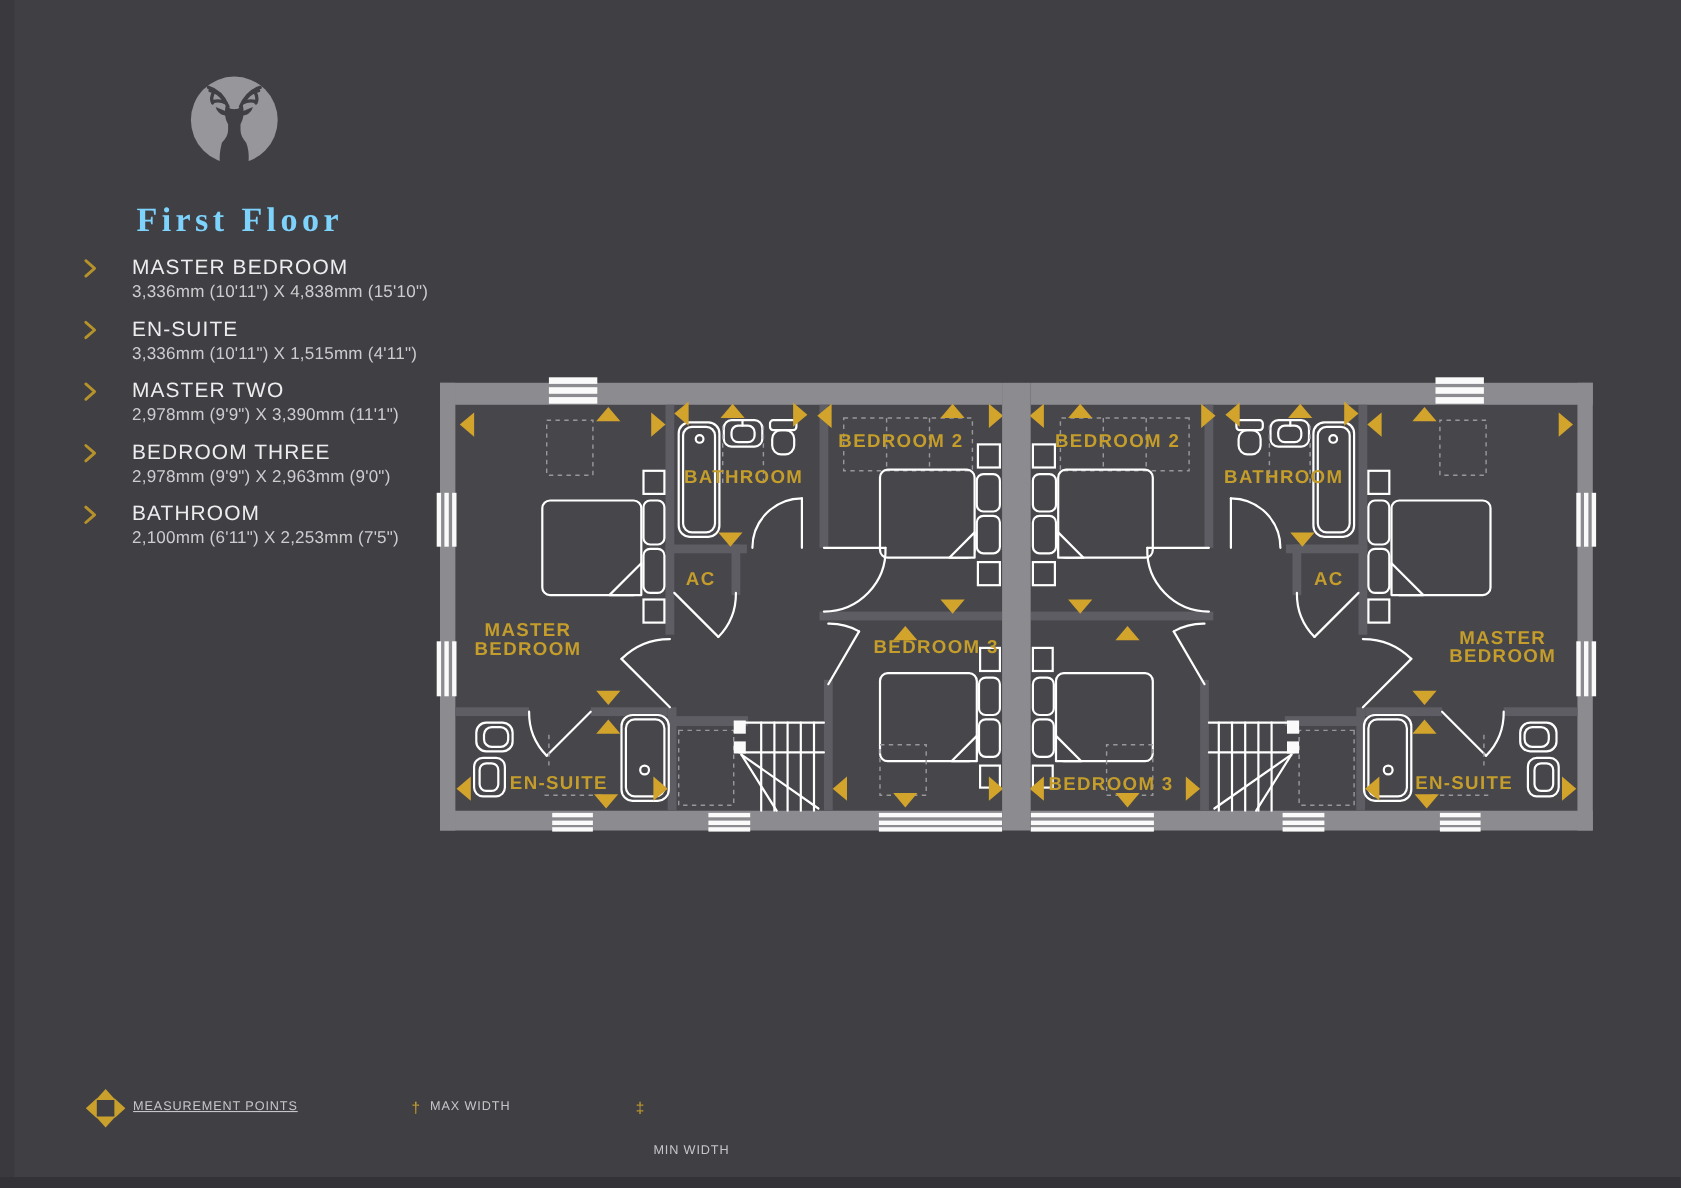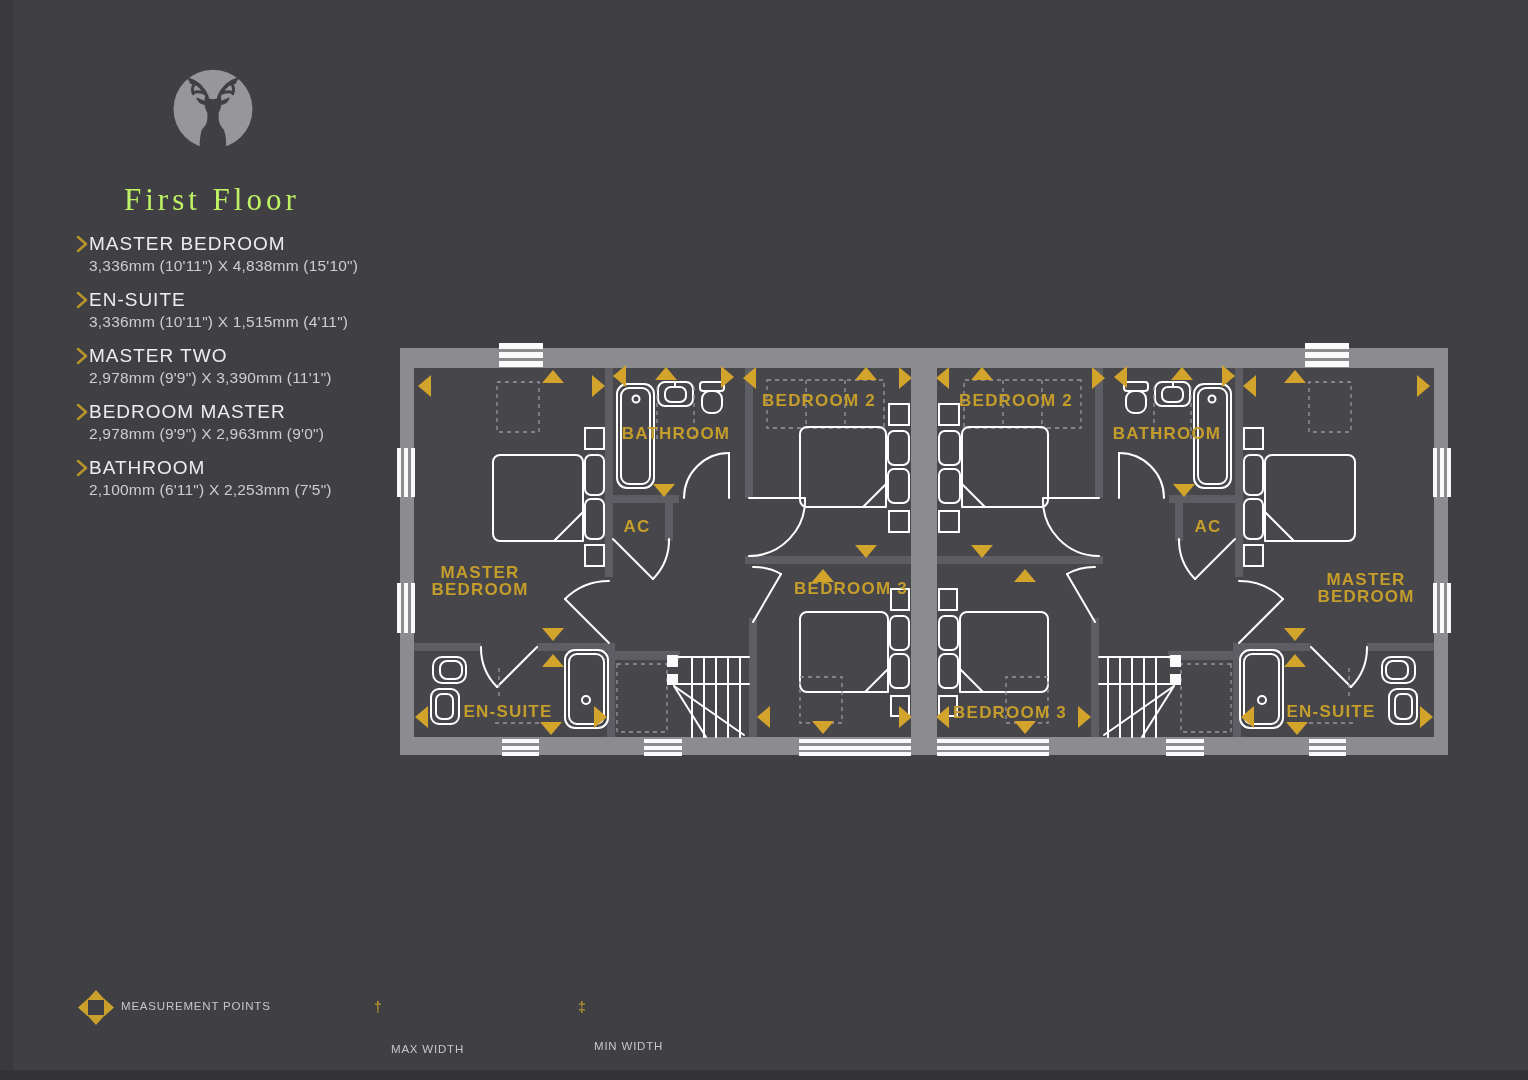--- a/index.html
+++ b/index.html
@@ -3,25 +3,25 @@
 <meta charset="utf-8">
 <style>
   html,body{margin:0;padding:0;background:#403F44;}
   .stage{position:relative;width:1528px;height:1080px;background:#403F44;overflow:hidden;
          font-family:"Liberation Sans", sans-serif;}
   .edge-left{position:absolute;left:0;top:0;width:13px;height:1080px;background:#3A393D;}
   .edge-bottom{position:absolute;left:0;bottom:0;width:1528px;height:10px;background:#333237;}
 
   .logo{position:absolute;left:166px;top:63px;}
   .title{position:absolute;left:124px;top:182px;margin:0;
-         font-family:"Liberation Serif", serif;font-weight:400;font-size:31px;
-         letter-spacing:4px;color:#bef264;}
+         font-family:"Liberation Serif", serif;font-weight:700;font-size:31px;
+         letter-spacing:4px;color:#7dd3fc;}
 
   .room-list{position:absolute;left:75px;top:233px;width:330px;}
-  .room-item{display:flex;gap:0;margin-bottom:13px;}
+  .room-item{display:flex;gap:31px;margin-bottom:13px;}
   .chev{flex:0 0 14px;padding-top:1px;}
   .room-name{font-size:19px;color:#EDEDEE;letter-spacing:1px;line-height:21px;}
   .room-dim{font-size:15.5px;color:#CDCDCF;letter-spacing:0.2px;line-height:21px;margin-top:1px;}
 
   .plan-svg{position:absolute;left:0;top:0;}
   .w{fill:#8C8B8F;}
   .p{fill:#5E5D63;}
   .fl{fill:#47464B;}
   .win{fill:#FAFAFA;}
   .f{fill:none;stroke:#FFFFFF;stroke-width:2;stroke-linecap:round;}
@@ -89,21 +89,21 @@
       <div>
           <div class="room-name">MASTER TWO</div>
            <div class="room-dim">2,978mm (9'9") X 3,390mm (11'1")</div>
         </div>
     </div>
     <div class="room-item">
       <svg class="chev" width="14" height="20">
           <path d="M3,3 L11,10 L3,17" fill="none" stroke="#B5922A" stroke-width="2.6" stroke-linecap="round" stroke-linejoin="round"></path>
         </svg>
       <div>
-          <div class="room-name">BEDROOM MASTER</div>
+          <div class="room-name">BEDROOM THREE</div>
            <div class="room-dim">2,978mm (9'9") X 2,963mm (9'0")</div>
         </div>
     </div>
     <div class="room-item">
       <svg class="chev" width="14" height="20">
           <path d="M3,3 L11,10 L3,17" fill="none" stroke="#B5922A" stroke-width="2.6" stroke-linecap="round" stroke-linejoin="round"></path>
         </svg>
       <div>
           <div class="room-name">BATHROOM</div>
            <div class="room-dim">2,100mm (6'11") X 2,253mm (7'5")</div>
@@ -277,20 +277,20 @@
       <text class="room-label" x="1331" y="717">EN-SUITE</text>
     </g>
   </svg>
 
   <svg class="legend-icon" width="38" height="40" viewBox="0 0 38 40">
     <polygon fill="#C9A02C" points="18,2 9,12 27,12"></polygon>
     <polygon fill="#C9A02C" points="18,37 9,27 27,27"></polygon>
     <polygon fill="#C9A02C" points="0,19.5 10,10.5 10,28.5"></polygon>
     <polygon fill="#C9A02C" points="36,19.5 26,10.5 26,28.5"></polygon>
   </svg>
-  <span class="legend-item" style="left:121px;top:1000px;">MEASUREMENT POINTS</span>
+  <span class="legend-item" style="left:121px;top:1000px;text-decoration:underline;">MEASUREMENT POINTS</span>
   <span class="legend-sym" style="left:374px;top:999px;">†</span>
-  <span class="legend-item" style="left:391px;top:1043px;">MAX WIDTH</span>
+  <span class="legend-item" style="left:391px;top:1000px;">MAX WIDTH</span>
   <span class="legend-sym" style="left:578px;top:999px;">‡</span>
   <span class="legend-item" style="left:594px;top:1040px;">MIN WIDTH</span>
 
   <div class="edge-bottom"></div>
 </div>
 
 </body></html>

